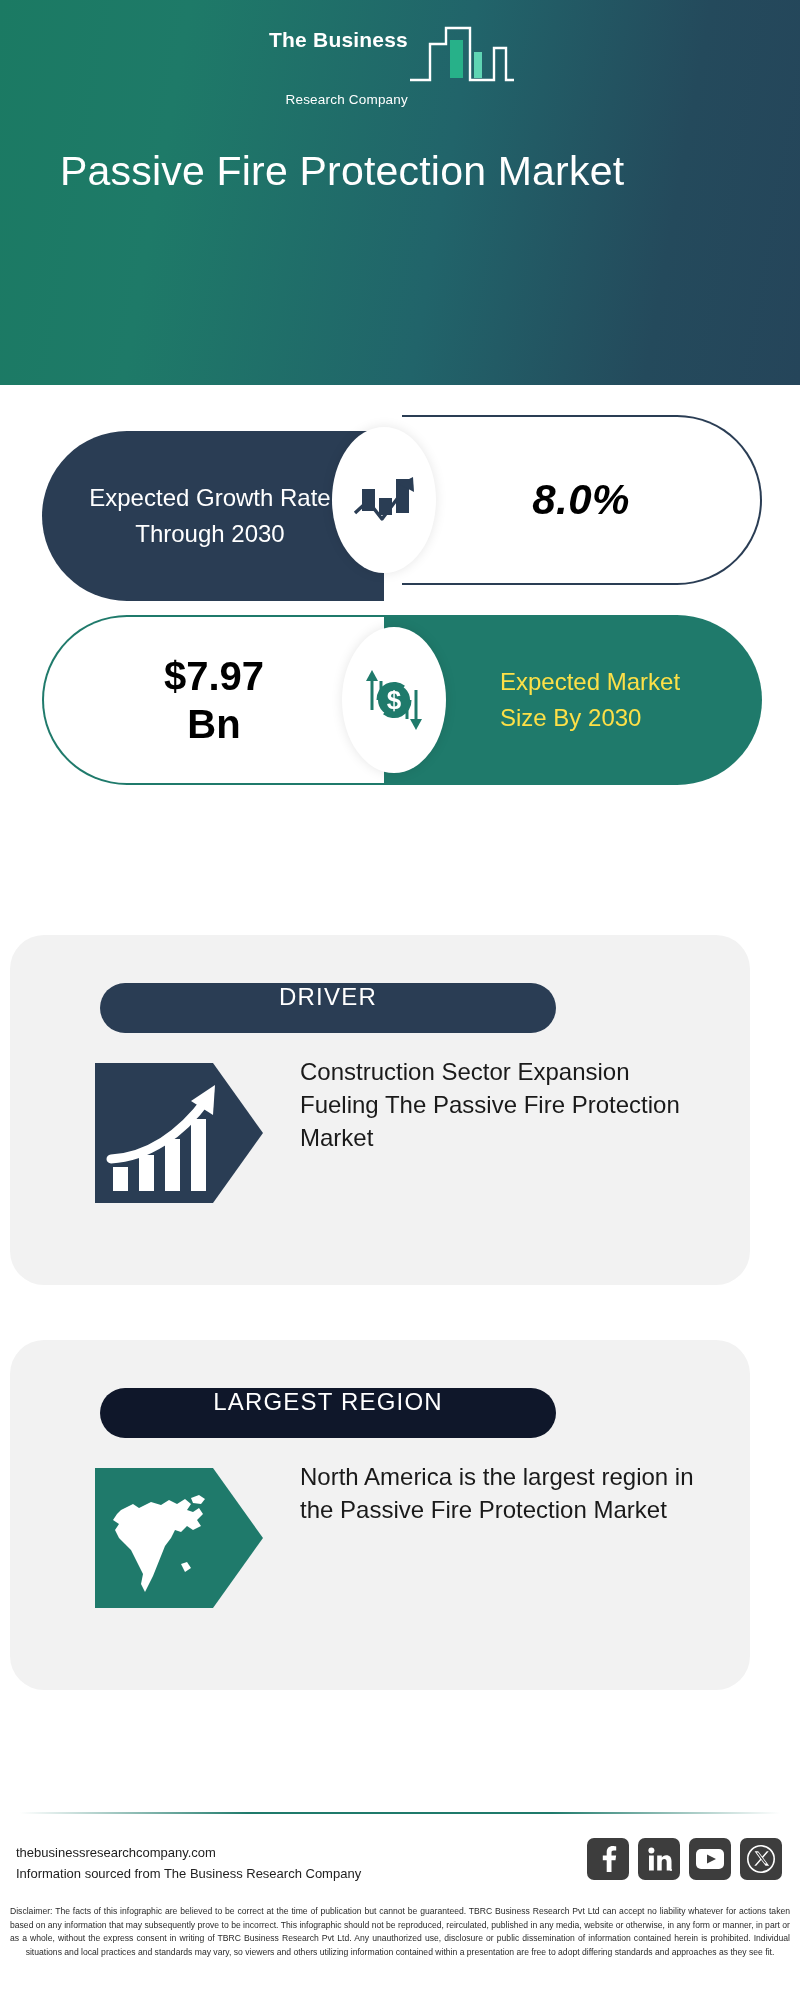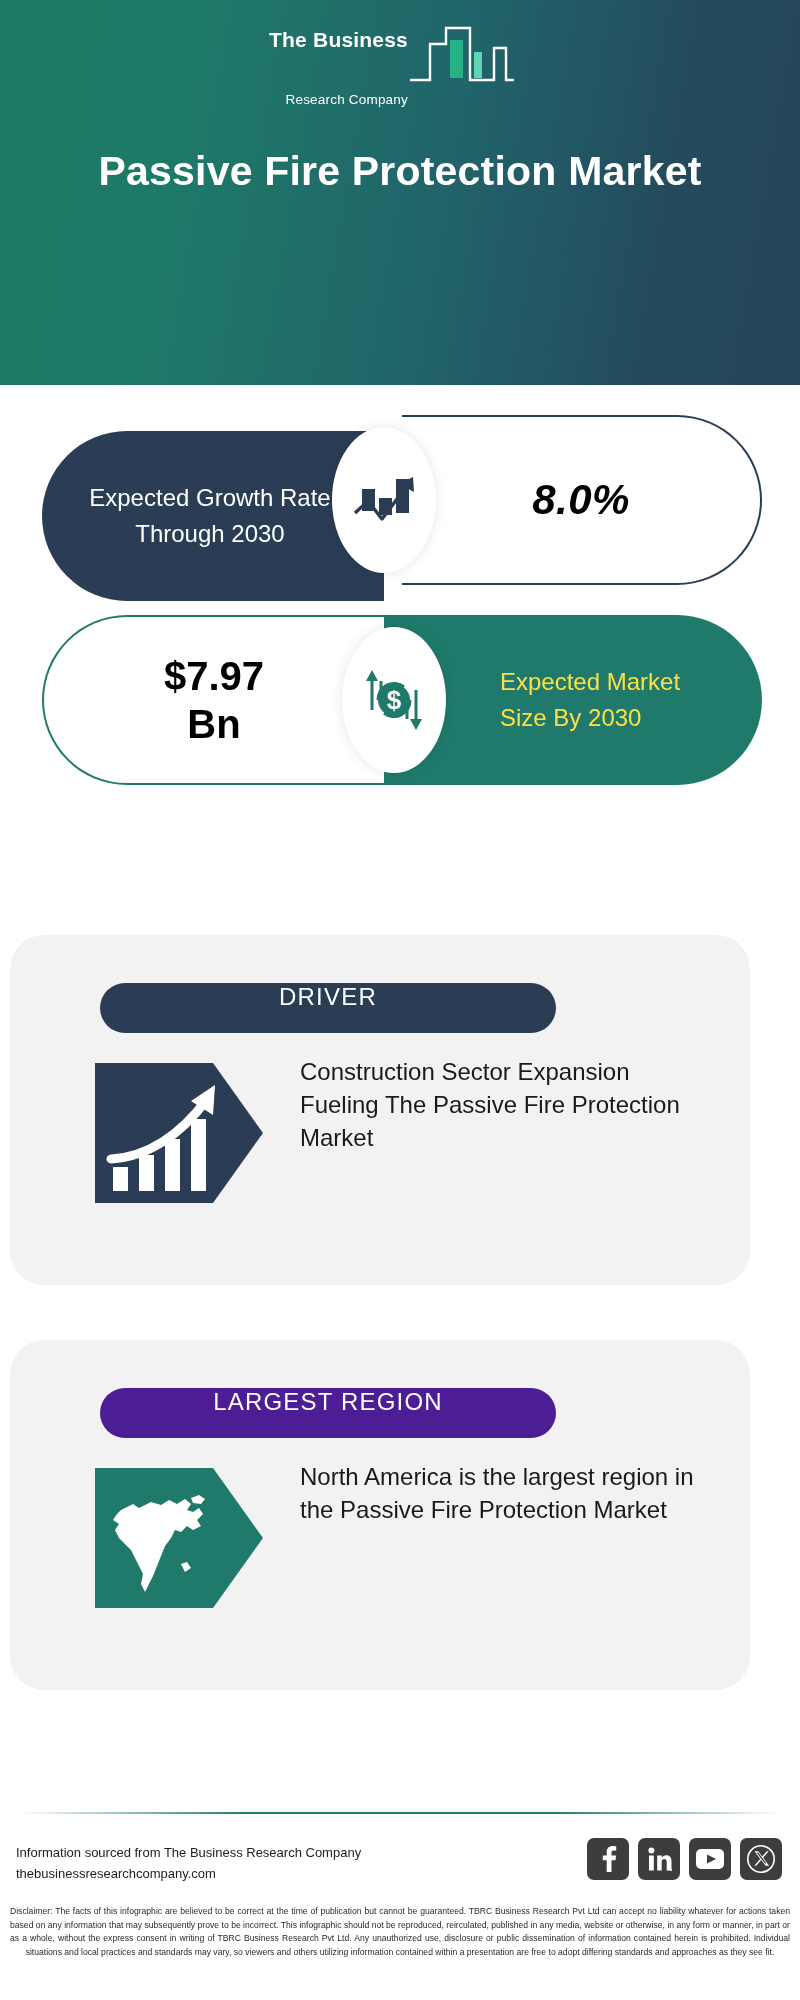--- a/index.html
+++ b/index.html
@@ -18,22 +18,22 @@
     background: linear-gradient(100deg, #1b7a63 0%, #1e7a68 22%, #21646a 55%, #244a5c 82%, #25455a 100%);
   }
   .logo { position: absolute; left: 218px; top: 22px; width: 300px; height: 66px; }
   .logo-text { position: absolute; left: 0; top: 6px; width: 190px; text-align: right; color:#ffffff; }
   .logo-line1 { font-size: 21px; letter-spacing: .2px; line-height: 24px; font-weight: 700; }
   .logo-line2 { font-size: 13.5px; letter-spacing: .2px; line-height: 16px; font-weight: 400; margin-top: 40px; }
   .logo-mark { position: absolute; left: 190px; top: 0px; width: 108px; height: 64px; }
 
   .title {
     position: absolute; left: 60px; top: 145px; width: 680px;
-    text-align: center; color: #ffffff;
-    font-size: 41px; line-height: 52px; font-weight: 700; letter-spacing: .2px;
+    text-align: left; color: #ffffff;
+    font-size: 41px; line-height: 52px; font-weight: 400; letter-spacing: .2px;
   }
 
   
   .card { position: absolute; height: 170px; }
   .card1 { left: 42px; top: 415px; width: 720px; }
   .c1-left {
     position: absolute; left: 0; top: 0; width: 342px; height: 170px;
     background: #2a3d54;
     border-radius: 85px 0 0 85px;
     display: flex; align-items: center; justify-content: center; margin-top: 16px;
@@ -84,21 +84,21 @@
   }
   .panel-driver { top: 935px; height: 350px; }
   .panel-region { top: 1340px; height: 350px; }
 
   .pill {
     position: absolute; left: 90px; top: 48px; width: 456px; height: 50px;
     border-radius: 25px; display:flex; justify-content:center;
     color:#fff; font-size: 24px; letter-spacing: 1.2px;
   }
   .pill-driver { background:#2a3d54; }
-  .pill-region { background:#4c1d95; }
+  .pill-region { background:#0f172a; }
 
   .sec-icon { position:absolute; left: 85px; top: 128px; width: 185px; height: 140px; }
   .sec-text {
     position:absolute; left: 290px; top: 120px; width: 410px;
     font-size: 24px; line-height: 33px; color: #1a1a1a;
   }
 
   
   .divider {
     position:absolute; left: 20px; top: 1812px; width: 760px; height: 2px;
@@ -216,22 +216,22 @@
         <path fill="#ffffff" d="M96 30 L104 27 L110 31 L106 36 L98 35 Z"></path>
         <path fill="#ffffff" d="M86 96 L92 94 L96 100 L90 104 Z"></path>
       </svg>
     </div>
     <div class="sec-text">North America is the largest region in the Passive Fire Protection Market</div>
   </div>
 
   <div class="divider"></div>
 
   <div class="src">
+    <div>thebusinessresearchcompany.com</div>
     <div>Information sourced from The Business Research Company</div>
-    <div>thebusinessresearchcompany.com</div>
   </div>
 
   <div class="socials">
     <a class="soc">
       <svg width="24" height="26" viewBox="0 0 24 26">
         <path fill="#ffffff" d="M15.5 26V14.2h4l.6-4.6h-4.6V6.7c0-1.3.4-2.2 2.3-2.2h2.4V.4C19.8.3 18.4 0 16.7 0
           13.1 0 10.7 2.2 10.7 6.2v3.4H6.8v4.6h3.9V26h4.8z"></path>
       </svg>
     </a>
     <a class="soc">

